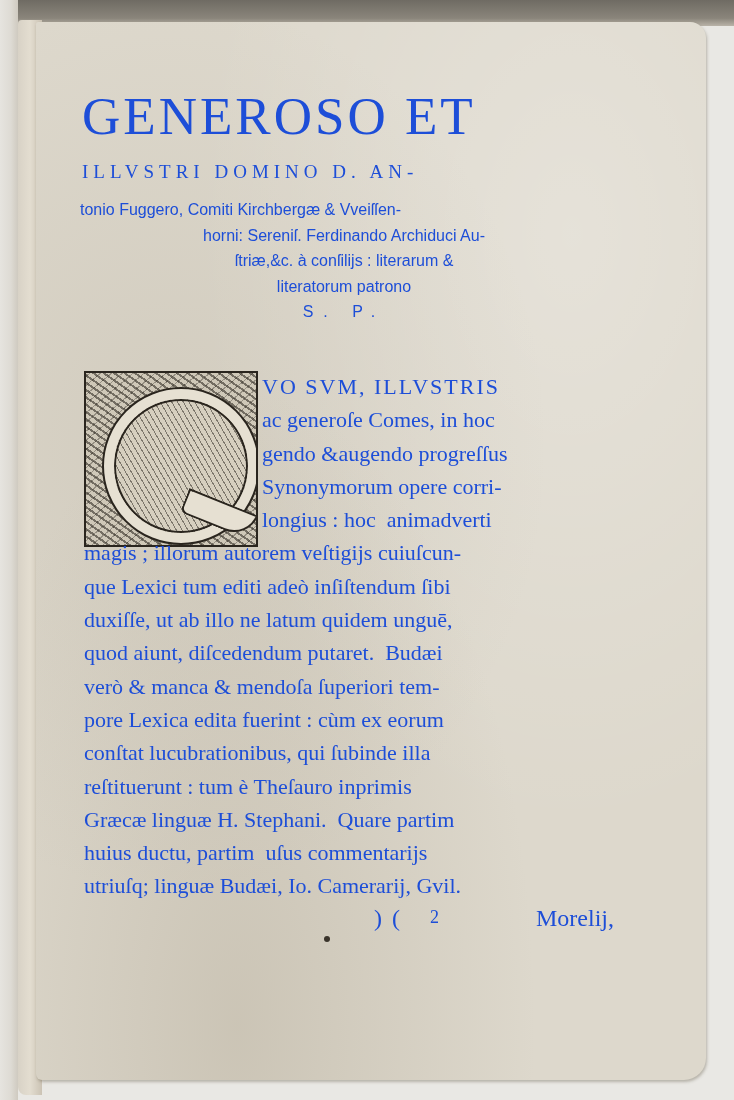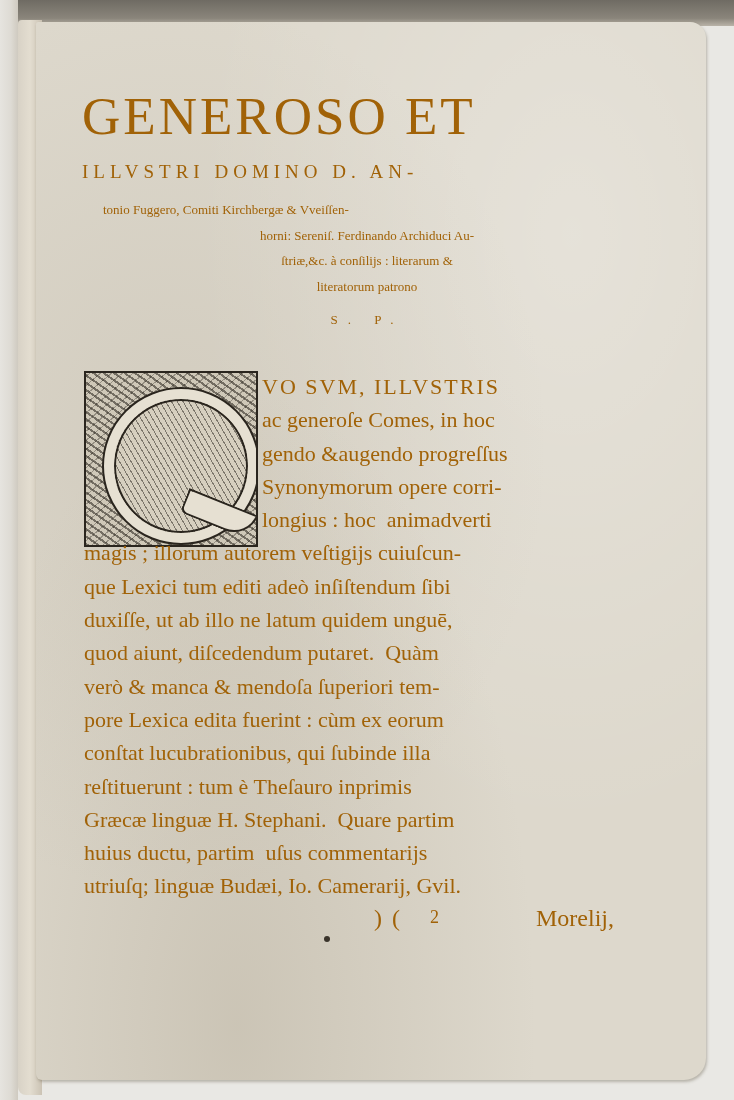--- a/index.html
+++ b/index.html
@@ -24,39 +24,39 @@
   .page {
     position:absolute; left:36px; top:22px; width:670px; height:1058px;
     background:
       radial-gradient(ellipse at 30% 95%, rgba(170,160,140,0.35), rgba(0,0,0,0) 45%),
       radial-gradient(ellipse at 20% 40%, rgba(160,150,130,0.18), rgba(0,0,0,0) 50%),
       radial-gradient(ellipse at 80% 20%, rgba(255,255,255,0.25), rgba(0,0,0,0) 50%),
       #ddd8cc;
     border-radius:2px 16px 22px 6px;
     box-shadow: 1px 2px 3px rgba(90,80,60,0.35);
   }
-  .ink { color:#a16207; }
+  .ink { color:#1d4ed8; }
   .title-1 {
     position:absolute; left:82px; top:86px; width:540px;
     font-size:53px; letter-spacing:3px; line-height:60px; white-space:nowrap;
     font-family:"Liberation Serif", serif;
   }
   .title-2 {
     position:absolute; left:82px; top:155px; width:560px;
     font-size:19px; letter-spacing:5px; line-height:34px; white-space:nowrap;
     font-family:"Liberation Serif", serif;
   }
   .dedic {
-    position:absolute; left:77px; top:197px; width:580px; text-align:center;
-    font-size:13px; line-height:25.5px;
-    font-family:Liberation Serif, serif;
+    position:absolute; left:54px; top:197px; width:580px; text-align:center;
+    font-size:16px; line-height:25.5px;
+    font-family:Liberation Sans, sans-serif;
   }
   .dedic div { white-space:nowrap; }
   .dedic .l0 { text-align:left; padding-left:26px; }
-  .sp { margin-top:8px; letter-spacing:10px; }
+  .sp { margin-top:0px; letter-spacing:10px; }
   .initial {
     position:absolute; left:84px; top:371px; width:170px; height:172px;
     border:2px solid #2a251e;
     background:
       repeating-linear-gradient(35deg, rgba(40,35,28,0.55) 0 2px, rgba(0,0,0,0) 2px 6px),
       repeating-linear-gradient(-40deg, rgba(40,35,28,0.35) 0 1px, rgba(0,0,0,0) 1px 7px),
       #cfc8b8;
     overflow:hidden;
   }
   .initial .ring {
@@ -140,21 +140,21 @@
   <div class="line">
       <span>magis ; illorum autorem veſtigijs cuiuſcun-</span>
     </div>
   <div class="line">
       <span>que Lexici tum editi adeò inſiſtendum ſibi</span>
     </div>
   <div class="line">
       <span>duxiſſe, ut ab illo ne latum quidem unguē,</span>
     </div>
   <div class="line">
-      <span>quod aiunt, diſcedendum putaret.  Quàm</span>
+      <span>quod aiunt, diſcedendum putaret.  Budæi</span>
     </div>
   <div class="line">
       <span>verò &amp; manca &amp; mendoſa ſuperiori tem-</span>
     </div>
   <div class="line">
       <span>pore Lexica edita fuerint : cùm ex eorum</span>
     </div>
   <div class="line">
       <span>conſtat lucubrationibus, qui ſubinde illa</span>
     </div>

